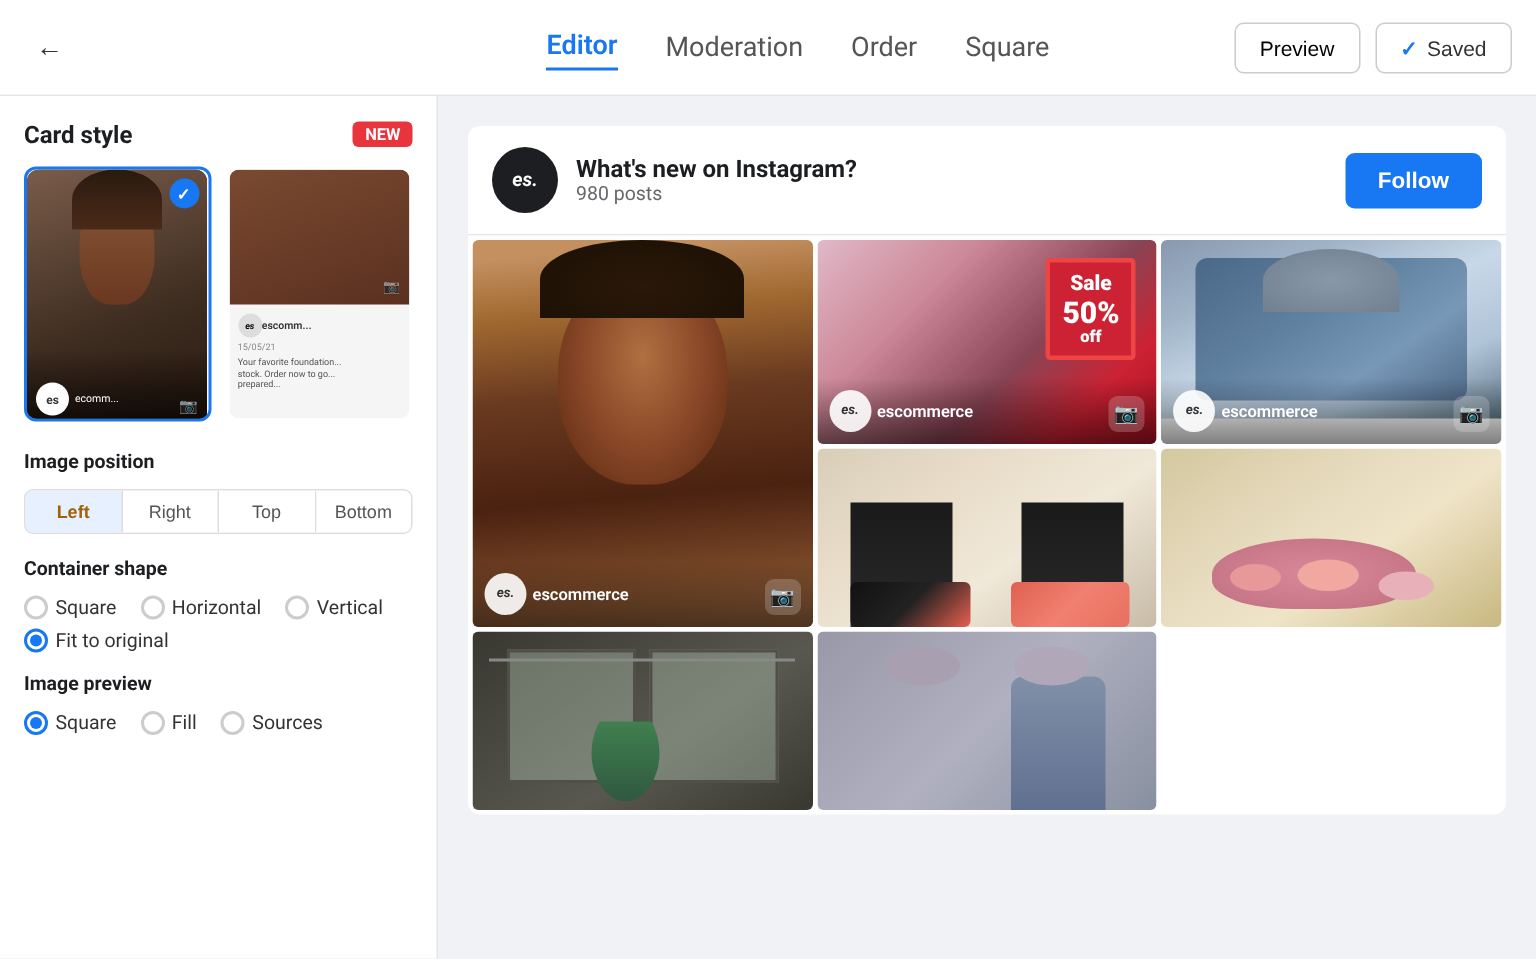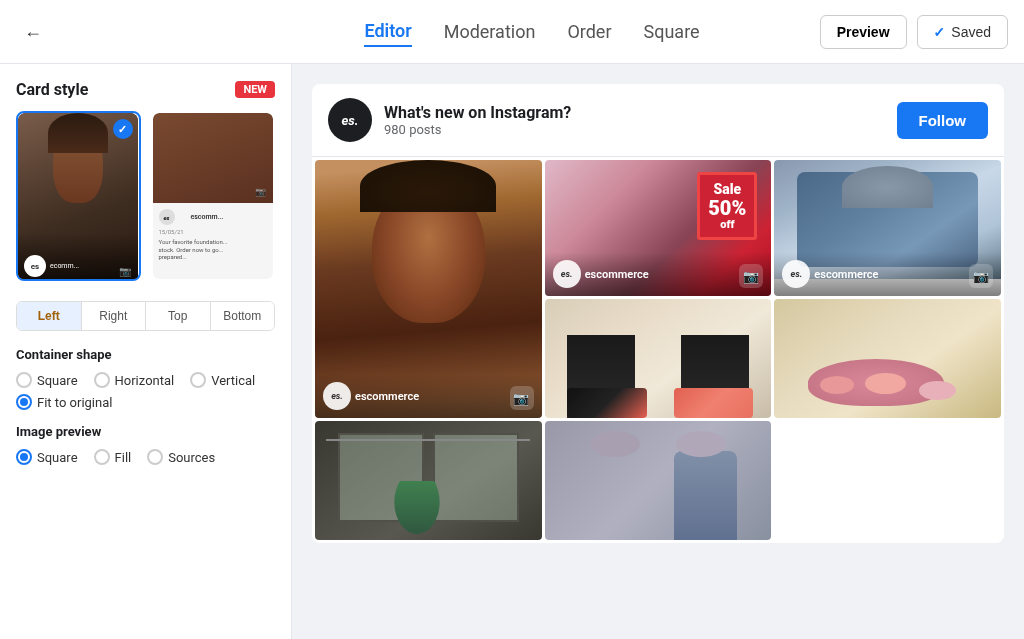--- a/index.html
+++ b/index.html
@@ -69,21 +69,21 @@
       width: 200px;
       justify-content: flex-end;
     }
     .preview-btn {
       background: #fff;
       border: 1px solid #ccc;
       border-radius: 6px;
       padding: 8px 16px;
       font-size: 14px;
       cursor: pointer;
-      font-weight: 700;
+      font-weight: 400;
     }
     .saved-btn {
       background: #fff;
       border: 1px solid #ccc;
       border-radius: 6px;
       padding: 8px 16px;
       font-size: 14px;
       cursor: pointer;
       font-weight: 500;
       display: flex;
@@ -424,33 +424,34 @@
         </div>
         <div class="check-circle">✓</div>
       </div>
 
       <div class="card-preview" style="flex:1; height:170px;">
         <div style="background:#f5f5f5; border-radius:6px; height:100%; overflow:hidden; position:relative;">
           <div style="height:90px; background:linear-gradient(160deg, #7a4a30 0%, #5a3020 100%); position:relative;">
             <div style="position:absolute; right:6px; bottom:6px; font-size:9px; color:rgba(255,255,255,0.6);">📷</div>
           </div>
           <div style="padding:6px;">
-            <div style="display:flex; align-items:center; gap:16px; margin-bottom:3px;">
+            <div style="display:flex; align-items:center; gap:0; margin-bottom:3px;">
               <div style="width:16px; height:16px; background:#ddd; border-radius:50%; display:flex; align-items:center; justify-content:center; font-size:6px; font-weight:bold; font-style:italic;">es</div>
               <span style="font-size:7px; font-weight:600; color:#333;">escomm...</span>
             </div>
             <div style="font-size:6px; color:#888; margin-bottom:3px;">15/05/21</div>
             <div style="font-size:6px; color:#555; line-height:1.4;">Your favorite foundation...</div>
             <div style="font-size:6px; color:#555;">stock. Order now to go...</div>
             <div style="font-size:6px; color:#555;">prepared...</div>
           </div>
         </div>
       </div>
     </div>
 
+    <div class="section-label">Image position</div>
     <div class="position-btns">
       <button class="position-btn active">Left</button>
       <button class="position-btn">Right</button>
       <button class="position-btn">Top</button>
       <button class="position-btn">Bottom</button>
     </div>
 
     <div class="section-label">Container shape</div>
     <div class="radio-group">
       <label class="radio-item">

